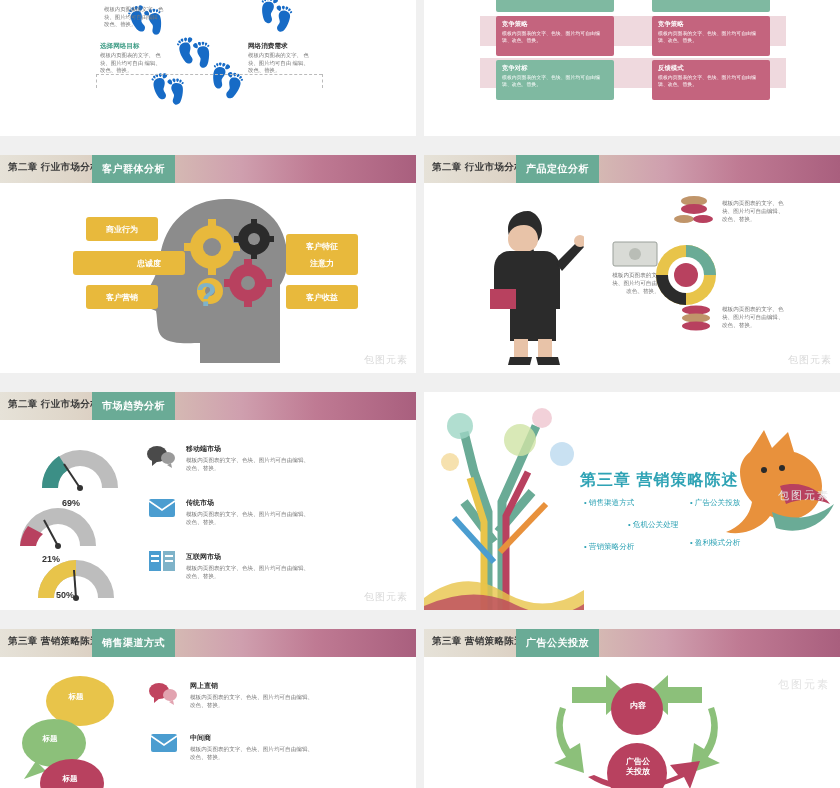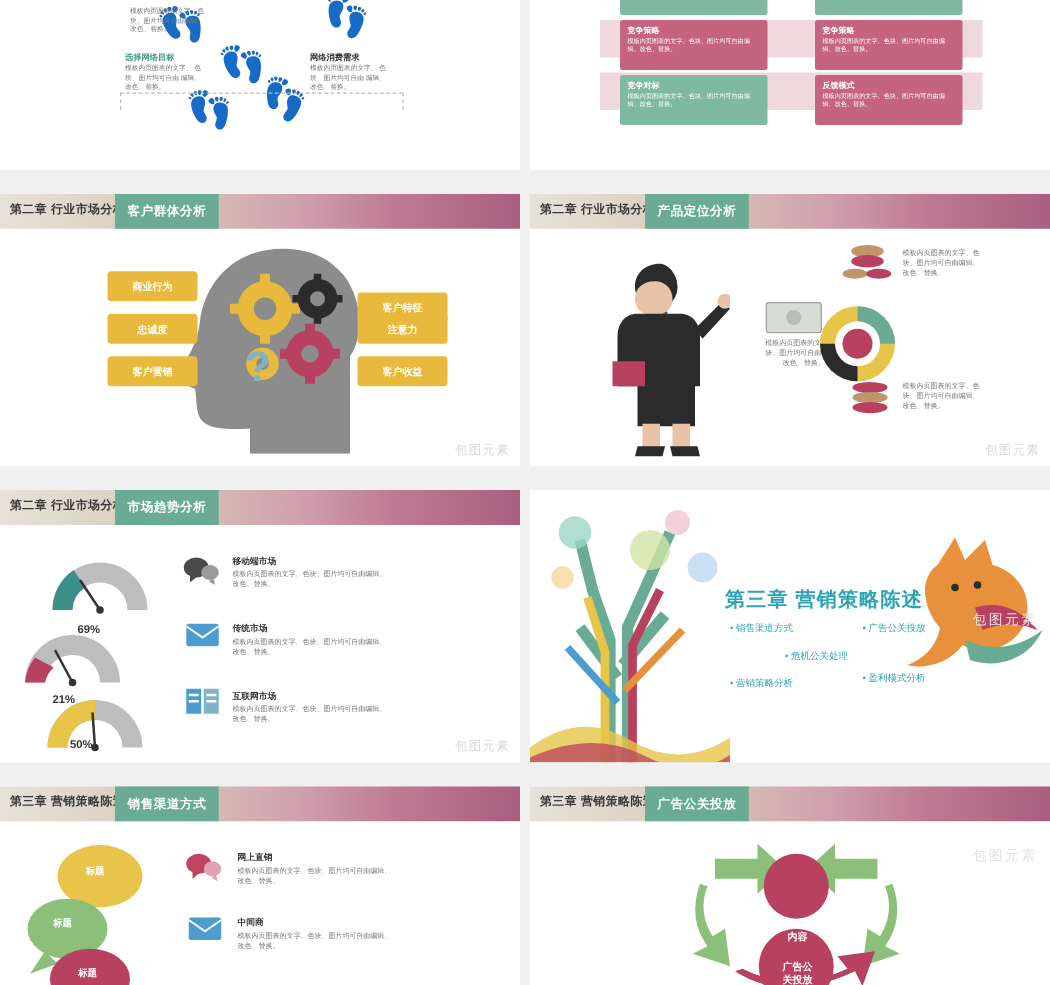--- a/index.html
+++ b/index.html
@@ -166,21 +166,21 @@
           <rect x="87" y="62" width="9" height="8"></rect>
       </g>
       <g fill="#e8b93c">
         <circle cx="34" cy="74" r="13"></circle>
           <circle cx="34" cy="74" r="5" fill="#8c8c8c"></circle>
       </g>
     </svg>
     <div class="qmark" style="left:196px;top:120px;">?</div>
 
     <div class="tagbox y" style="left:86px;top:62px;">商业行为</div>
-    <div class="tagbox y" style="left:86px;top:96px;">忠诚度</div>
+    <div class="tagbox y" style="left:73px;top:96px;padding-left:40px;">忠诚度</div>
     <div class="tagbox y" style="left:86px;top:130px;">客户营销</div>
 
     <div class="tagbox y" style="left:286px;top:62px;margin-top:17px;">客户特征</div>
     <div class="tagbox y" style="left:286px;top:96px;">注意力</div>
     <div class="tagbox y" style="left:286px;top:130px;">客户收益</div>
 
     <div class="wm">包图元素</div>
   </div>
 
   <div class="slide col-r r2">
@@ -374,22 +374,22 @@
 
     <svg style="position:absolute;left:118px;top:38px;" width="190" height="150" viewBox="0 0 190 150">
       <path d="M30 20 l34 0 l0 -12 l22 20 l-22 20 l0 -12 l-34 0z" fill="#8cc07a"></path>
       <path d="M160 20 l-34 0 l0 -12 l-22 20 l22 20 l0 -12 l34 0z" fill="#8cc07a"></path>
       <path d="M18 40 q-10 28 6 50 l-12 6 l30 10 l-4 -30 l-10 6 q-12 -20 -4 -40z" fill="#8cc07a"></path>
       <path d="M172 40 q10 28 -6 50 l12 6 l-30 10 l4 -30 l10 6 q12 -20 4 -40z" fill="#8cc07a"></path>
       <path d="M46 110 q40 26 96 0 l6 12 l10 -28 l-30 4 l8 10 q-44 20 -84 0z" fill="#b8415f"></path>
       <circle cx="95" cy="42" r="26" fill="#b8415f"></circle>
       <circle cx="95" cy="106" r="30" fill="#b8415f"></circle>
     </svg>
-    <div class="ar-lbl" style="left:196px;top:72px;width:36px;margin-top:44px;">内容</div>
-    <div class="ar-lbl" style="left:190px;top:128px;width:48px;margin-top:12px;">
+    <div class="ar-lbl" style="left:196px;top:72px;width:36px;">内容</div>
+    <div class="ar-lbl" style="left:190px;top:128px;width:48px;">
       <div>广告公</div>
       <div>关投放</div>
     </div>
 
     <div class="wm2" style="top:30%;">包图元素</div>
   </div>
 
 </div>
 
 </body></html>

